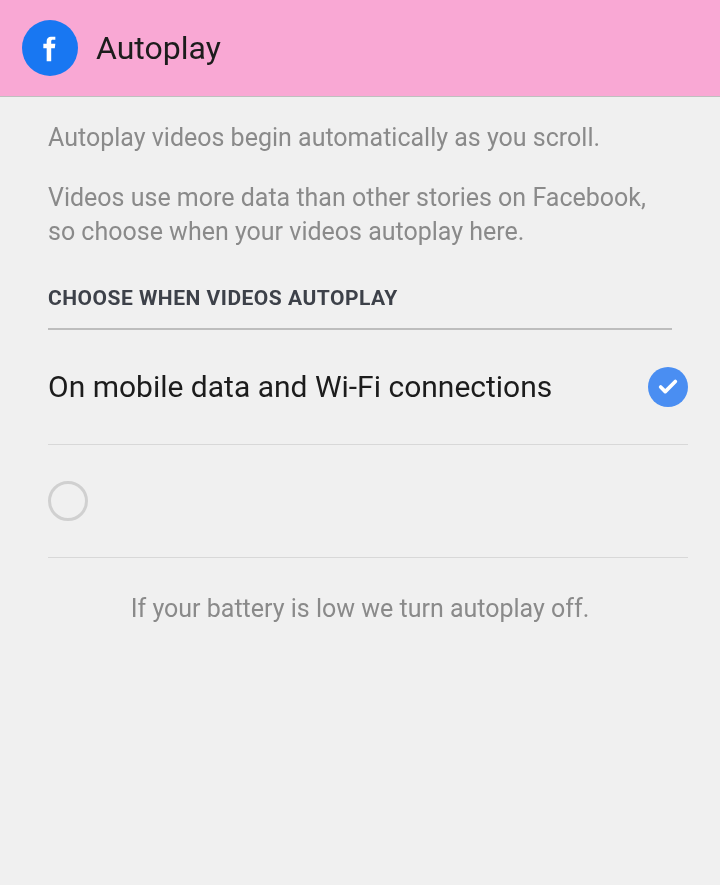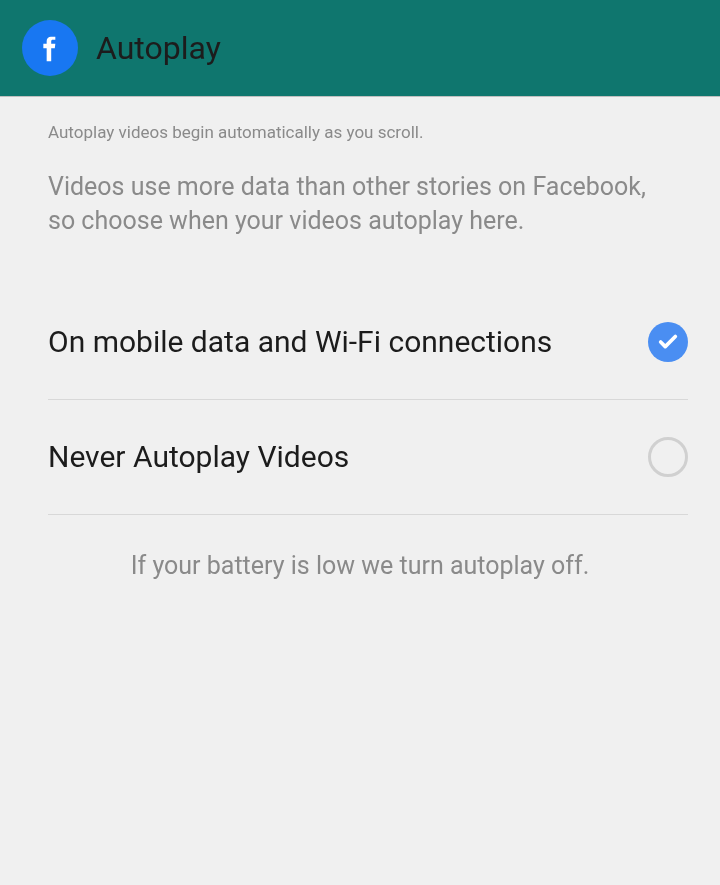--- a/index.html
+++ b/index.html
@@ -11,21 +11,21 @@
       font-family: -apple-system, BlinkMacSystemFont, "Segoe UI", Roboto, Helvetica, Arial, sans-serif;
       background: #f0f0f0;
       width: 720px;
       height: 885px;
       overflow: hidden;
     }
     .header {
       display: flex;
       align-items: center;
       padding: 20px 22px;
-      background: #0f766e;
+      background: #f9a8d4;
       border-bottom: 1px solid #bfbfbf;
     }
     .fb-logo {
       width: 56px;
       height: 56px;
       border-radius: 50%;
       background: #1877f2;
       display: flex;
       align-items: center;
       justify-content: center;
@@ -38,42 +38,42 @@
     }
     .header-title {
       font-size: 32px;
       color: #1c1c1c;
       font-weight: 400;
     }
     .content {
       padding: 24px 48px 0 48px;
     }
     .description {
-      font-size: 17px;
+      font-size: 25px;
       line-height: 1.35;
       color: #8a8a8a;
       margin-bottom: 26px;
     }
     .description-secondary {
       font-size: 25px;
       line-height: 1.35;
       color: #8a8a8a;
       margin-bottom: 38px;
     }
     .section-title {
       font-size: 21px;
       font-weight: 700;
       letter-spacing: 0.5px;
       color: #3d4149;
       text-transform: uppercase;
       padding-bottom: 18px;
       border-bottom: 2px solid #bdbdbd;
     }
     .option-list {
-      padding: 10px 32px 0 48px;
+      padding: 0 32px 0 48px;
     }
     .option-row {
       display: flex;
       align-items: center;
       justify-content: space-between;
       padding: 36px 0;
       border-bottom: 1px solid #d8d8d8;
       cursor: pointer;
     }
     .option-label {
@@ -119,30 +119,30 @@
     <svg viewBox="0 0 24 24" fill="white">
       <path d="M15.5 3.5h-2.8c-1.9 0-3.2 1.3-3.2 3.3v2.1H7v3.3h2.5V22h3.4v-9.8h2.7l.4-3.3h-3.1V7.2c0-.8.3-1.3 1.3-1.3h1.8V3.5z"></path>
     </svg>
   </div>
   <div class="header-title">Autoplay</div>
 </div>
 
 <div class="content">
   <p class="description">Autoplay videos begin automatically as you scroll.</p>
   <p class="description-secondary">Videos use more data than other stories on Facebook, so choose when your videos autoplay here.</p>
+  <div class="section-title">CHOOSE WHEN VIDEOS AUTOPLAY</div>
 </div>
 
 <div class="option-list">
   <div class="option-row">
     <div class="option-label">On mobile data and Wi-Fi connections</div>
     <div class="radio-selected">
       <svg viewBox="0 0 24 24" fill="none" stroke="white" stroke-width="4" stroke-linecap="round" stroke-linejoin="round">
         <polyline points="4 12 9 17 20 6"></polyline>
       </svg>
     </div>
   </div>
   <div class="option-row">
-    <div class="option-label">Never Autoplay Videos</div>
     <div class="radio-unselected"></div>
   </div>
 </div>
 
 <div class="footer-note">If your battery is low we turn autoplay off.</div>
 
 </body></html>

